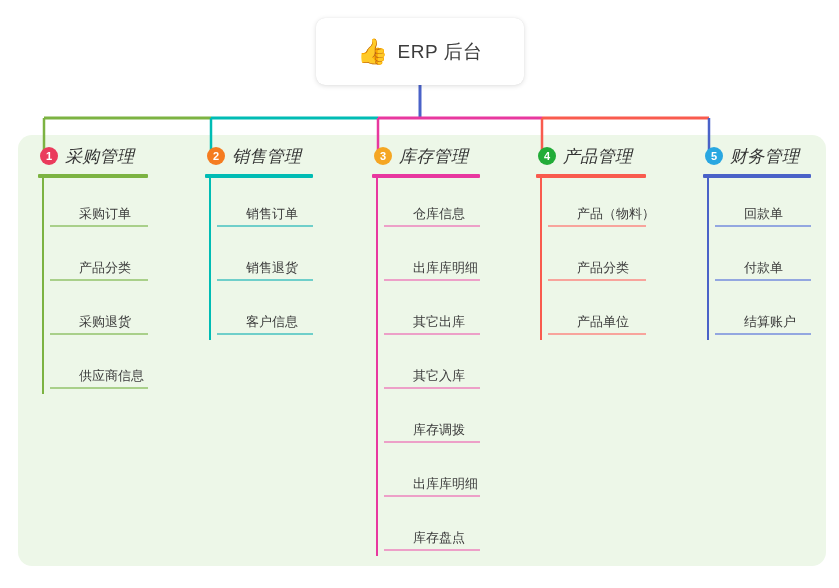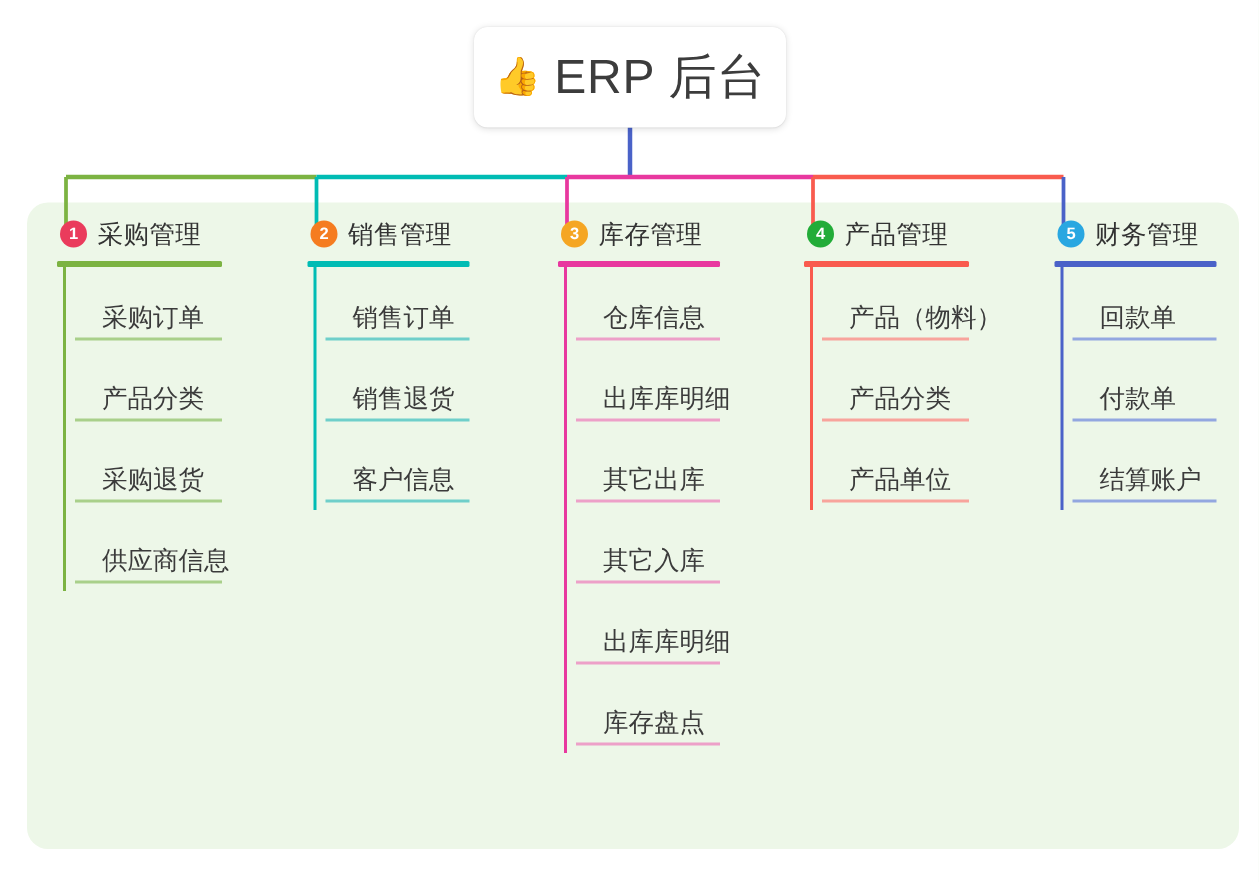--- a/index.html
+++ b/index.html
@@ -29,21 +29,21 @@
     align-items: center;
     justify-content: center;
     gap: 9px;
     box-sizing: border-box;
   }
   #root-node .thumb {
     font-size: 25px;
     line-height: 1;
   }
   #root-node .root-title {
-    font-size: 32px;
+    font-size: 19px;
     color: #3c3c3c;
     letter-spacing: 0.5px;
     white-space: nowrap;
     text-align: right;
   }
 
   
   #connectors {
     position: absolute;
     left: 0;
@@ -85,20 +85,21 @@
     line-height: 18px;
     text-align: center;
     font-weight: bold;
     flex: 0 0 auto;
   }
   .branch-title {
     font-size: 17px;
     color: #333333;
     white-space: nowrap;
     letter-spacing: 0.3px;
+    font-style: italic;
   }
   .header-rule {
     height: 4px;
     border-radius: 1px;
     margin-top: 5px;
   }
 
   .children {
     position: relative;
     margin-top: 0;
@@ -111,23 +112,23 @@
     bottom: 0;
     width: 2px;
   }
   .child {
     position: relative;
     height: 54px;
     box-sizing: border-box;
   }
   .child-label {
     position: absolute;
-    left: 18px;
+    left: 29px;
     bottom: 9px;
-    font-size: 17px;
+    font-size: 13px;
     color: #3b3b3b;
     white-space: nowrap;
   }
   .child-rule {
     position: absolute;
     left: 0;
     right: 0;
     bottom: 5px;
     height: 2px;
   }
@@ -223,20 +224,24 @@
         </div>
         <div class="child">
           <span class="child-label">其它出库</span>
           <div class="child-rule" style="background: rgb(237, 160, 200);"></div>
         </div>
         <div class="child">
           <span class="child-label">其它入库</span>
           <div class="child-rule" style="background: rgb(237, 160, 200);"></div>
         </div>
         <div class="child">
+          <span class="child-label">库存调拨</span>
+          <div class="child-rule" style="background: rgb(237, 160, 200);"></div>
+        </div>
+        <div class="child">
           <span class="child-label">出库库明细</span>
           <div class="child-rule" style="background: rgb(237, 160, 200);"></div>
         </div>
         <div class="child">
           <span class="child-label">库存盘点</span>
           <div class="child-rule" style="background: rgb(237, 160, 200);"></div>
         </div>
       </div>
     </div>
     <div class="branch" style="left: 536px; width: 110px;">

